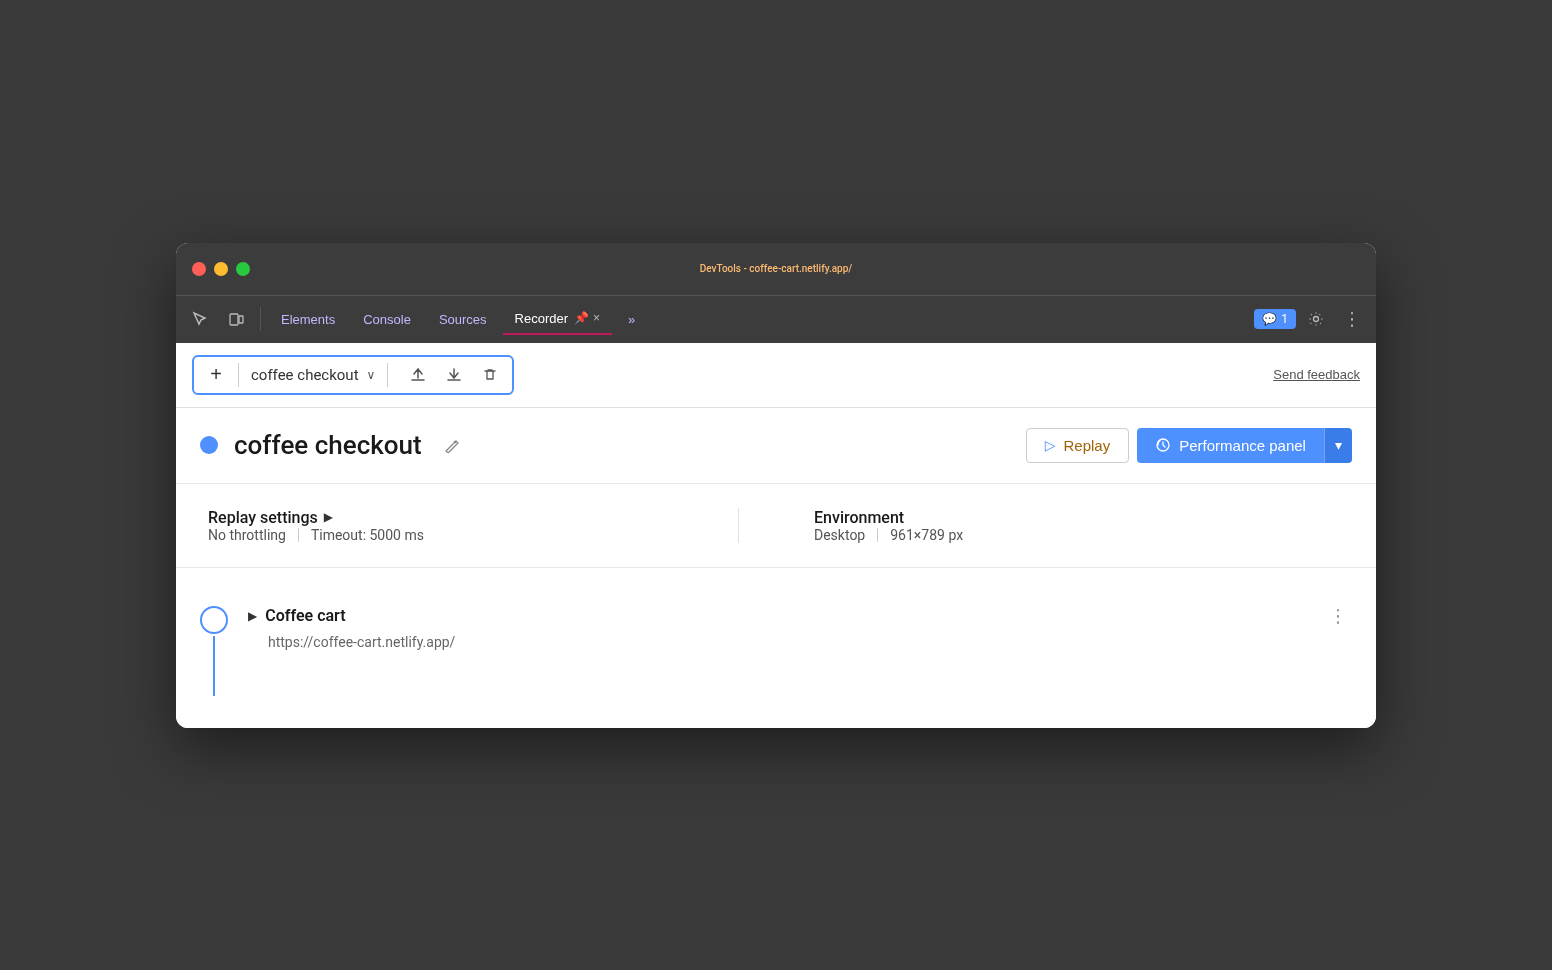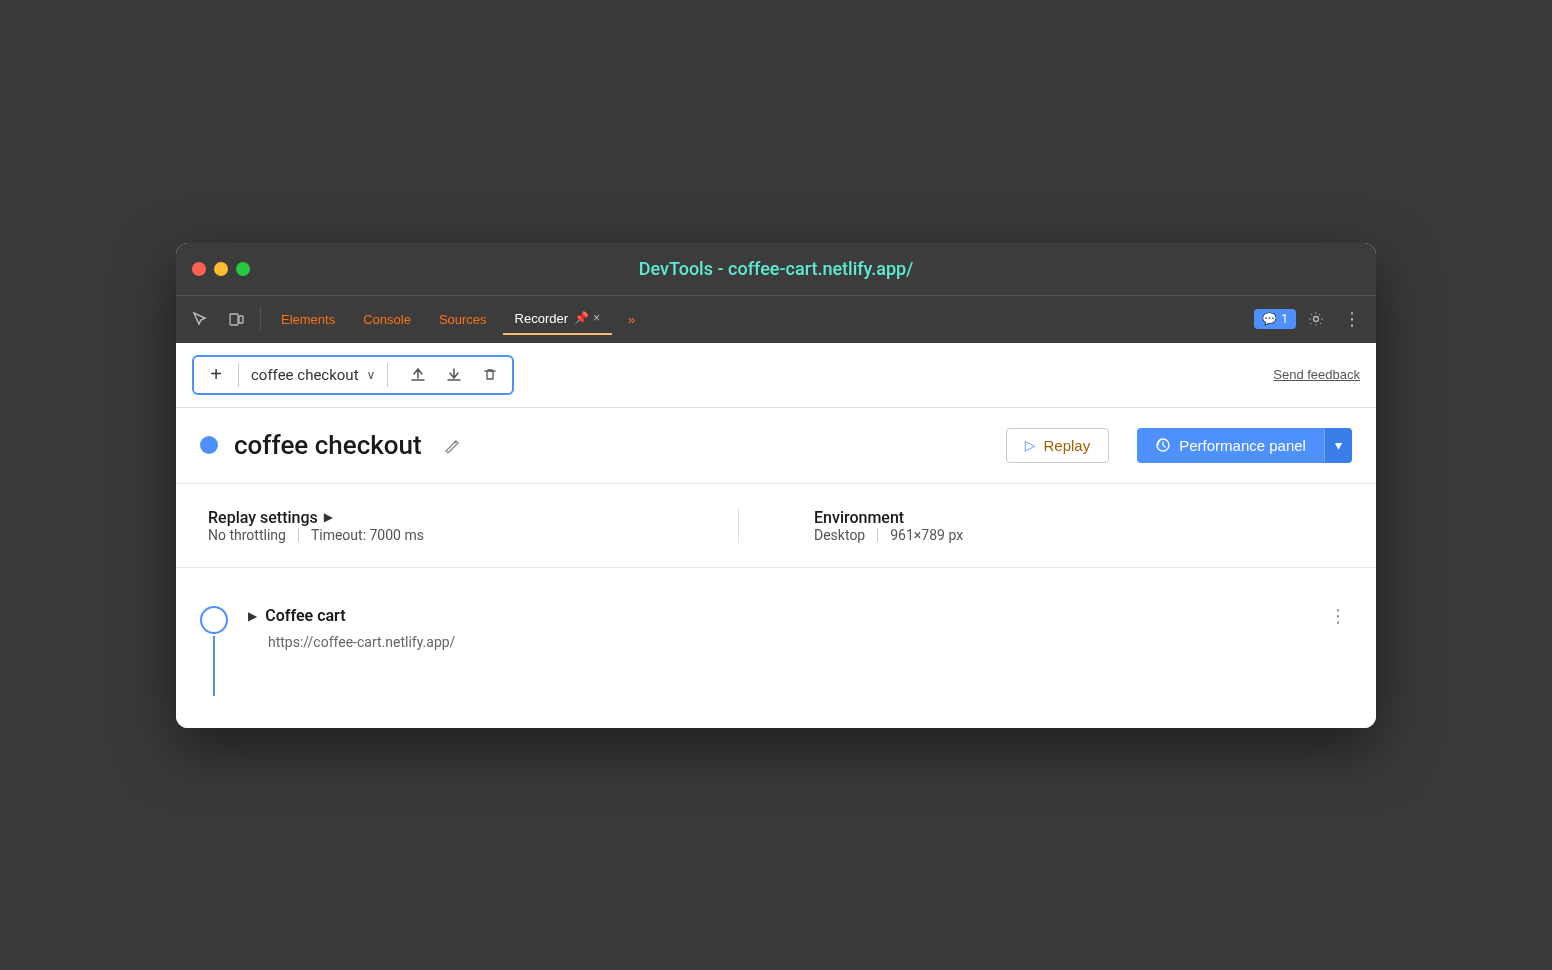--- a/index.html
+++ b/index.html
@@ -40,22 +40,22 @@
       border-radius: 50%;
       cursor: pointer;
     }
     .tl-red { background: #ff5f57; }
     .tl-yellow { background: #febc2e; }
     .tl-green { background: #28c840; }
     .titlebar-title {
       position: absolute;
       left: 50%;
       transform: translateX(-50%);
-      color: #5eead4;
-      font-size: 18px;
+      color: #fdba74;
+      font-size: 10px;
       font-weight: 500;
       white-space: nowrap;
     }
 
     
     .toolbar {
       background: #3c3c3c;
       border-top: 1px solid #555;
       height: 48px;
       display: flex;
@@ -78,32 +78,32 @@
     }
     .toolbar-divider {
       width: 1px;
       height: 24px;
       background: #555;
       margin: 0 4px;
     }
     .toolbar-tab {
       background: none;
       border: none;
-      color: #f97316;
+      color: #c4b5fd;
       padding: 6px 12px;
       font-size: 13px;
       cursor: pointer;
       border-radius: 4px;
       height: 32px;
       display: flex;
       align-items: center;
     }
     .toolbar-tab.active {
       color: #ffffff;
-      border-bottom: 2px solid #fdba74;
+      border-bottom: 2px solid #be185d;
       border-radius: 0;
     }
     .toolbar-spacer { flex: 1; }
     .toolbar-right {
       display: flex;
       align-items: center;
       gap: 4px;
     }
     .chat-badge {
       background: #4d90fe;
@@ -262,21 +262,20 @@
       cursor: pointer;
       display: flex;
       align-items: center;
       gap: 8px;
     }
     .replay-btn-text { color: #a16207; font-weight: 500; }
     .perf-btn-group {
       display: flex;
       border-radius: 4px;
       overflow: hidden;
-      margin-left: 20px;
     }
     .perf-btn {
       background: #4d90fe;
       border: none;
       color: white;
       padding: 8px 18px;
       font-size: 15px;
       cursor: pointer;
       display: flex;
       align-items: center;
@@ -536,21 +535,21 @@
 
     <div class="settings-section">
       <div class="settings-left">
         <div class="settings-title">
           <span>Replay settings</span>
           <span class="settings-title-arrow">▶</span>
         </div>
         <div class="settings-values">
           <span>No throttling</span>
           <div class="settings-val-divider"></div>
-          <span>Timeout: 7000 ms</span>
+          <span>Timeout: 5000 ms</span>
         </div>
       </div>
       <div class="settings-right">
         <div class="settings-title">
           <span>Environment</span>
         </div>
         <div class="settings-values">
           <span>Desktop</span>
           <div class="settings-val-divider"></div>
           <span>961×789 px</span>

